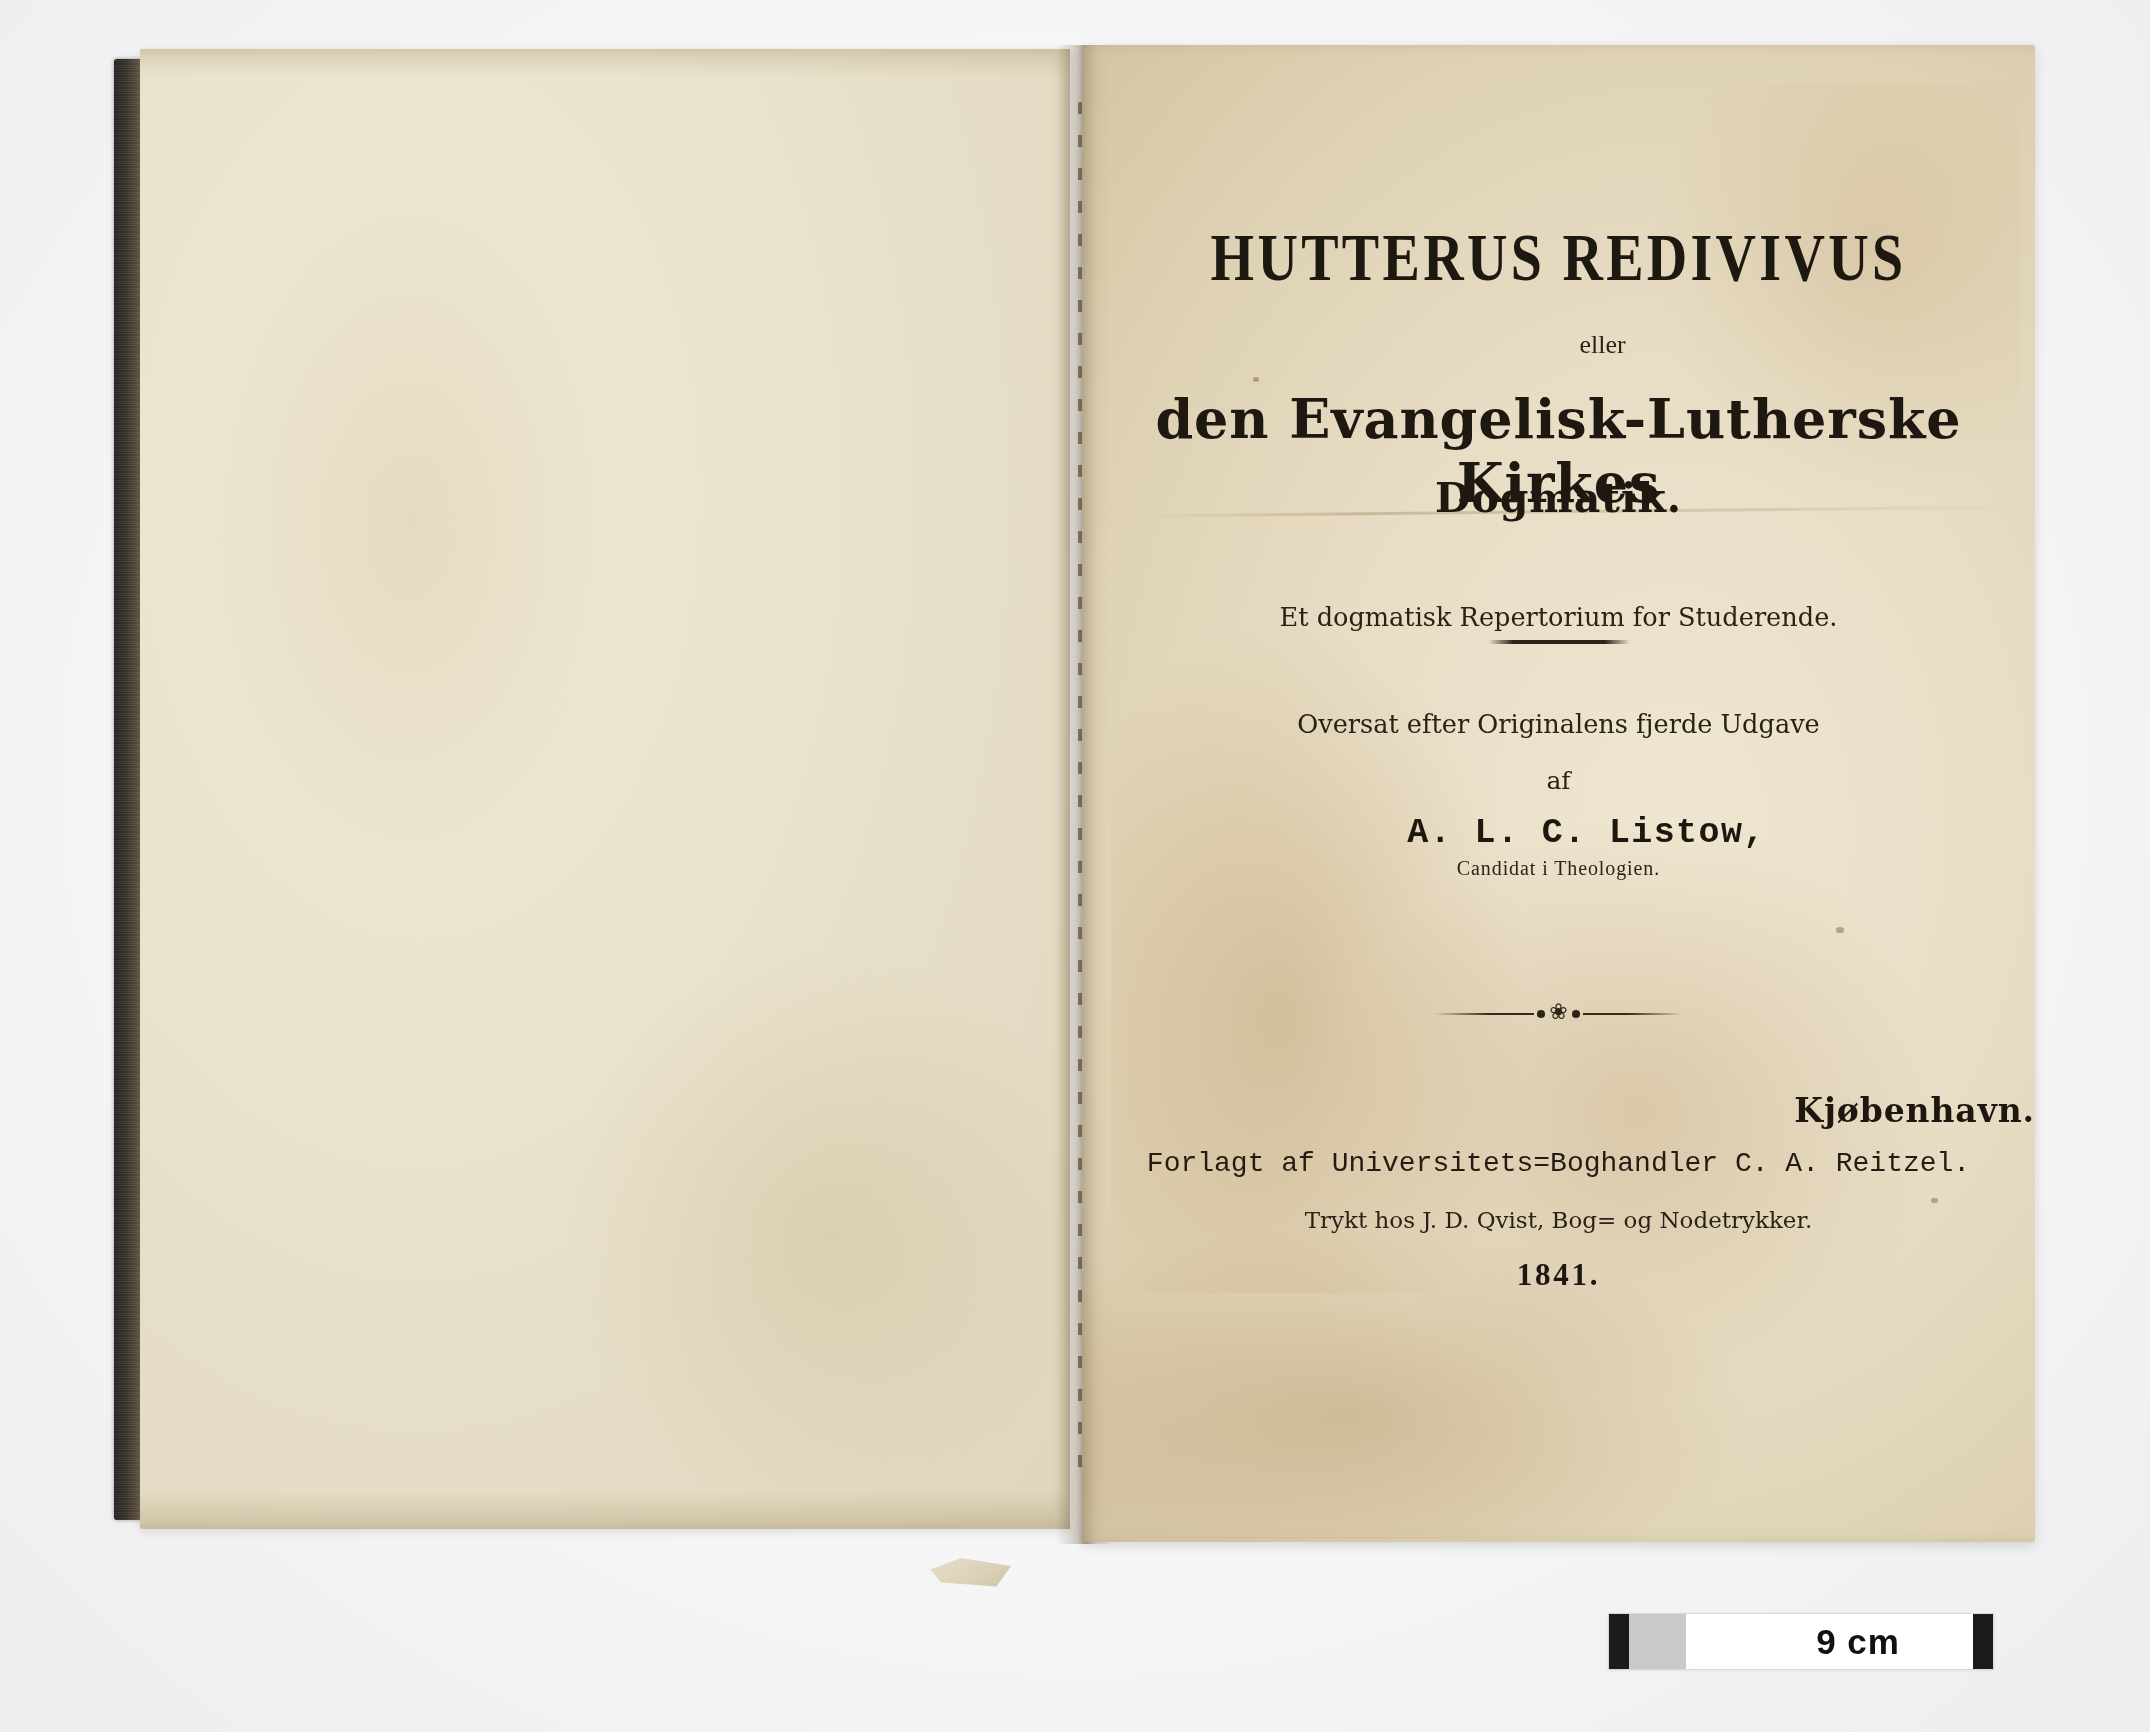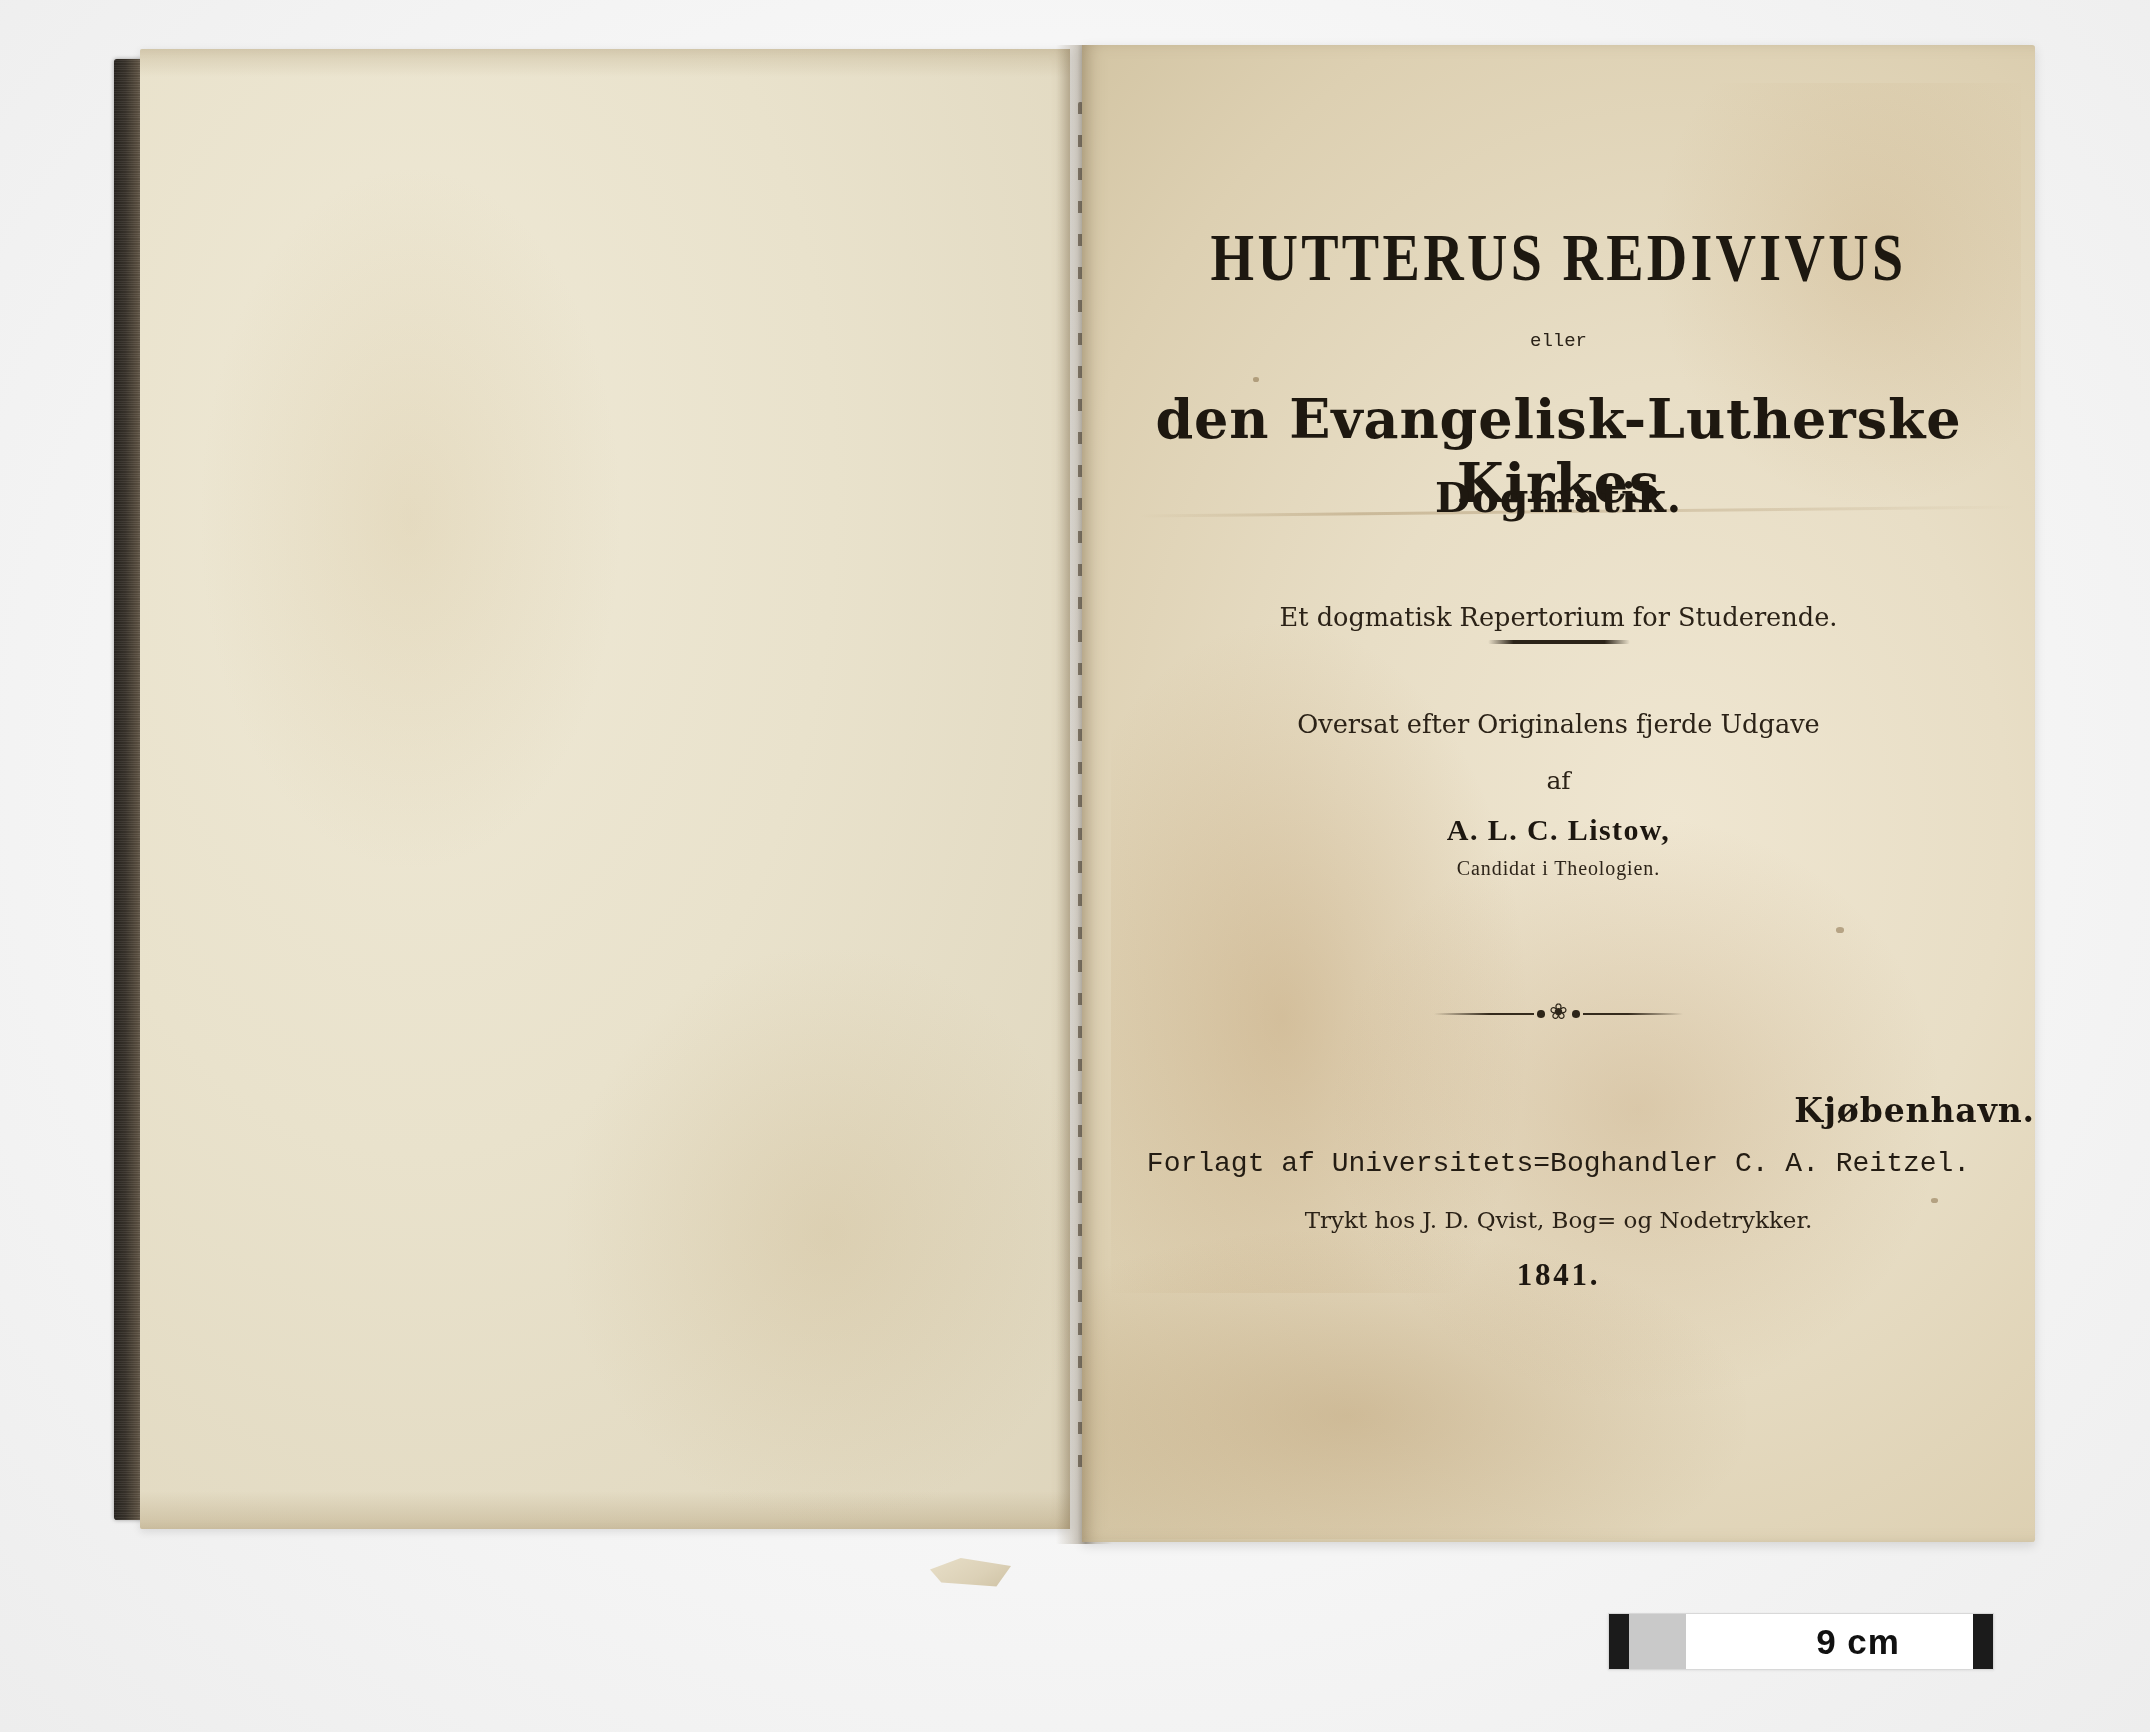--- a/index.html
+++ b/index.html
@@ -164,23 +164,24 @@
     position: absolute; left: 0; top: 180px; width: 100%;
     font-family: "Liberation Serif", serif;
     font-weight: 700;
     font-size: 56px;
     letter-spacing: 3.3px;
     transform: scaleY(1.22);
     color: #1d1810;
   }
   .t-eller {
     position: absolute; left: 0; top: 285px; width: 100%;
-    font-family: Liberation Mono, monospace;
-    font-size: 19px;
+    font-family: Liberation Serif, serif;
+    font-size: 26px;
     color: #2a2218;
+    padding-left: 44px;
   }
   .t-sub1 {
     position: absolute; left: 0; top: 342px; width: 100%;
     font-family: "DejaVu Serif", serif;
     font-weight: 700;
     font-size: 54px;
     letter-spacing: 0.9px;
     color: #1e1810;
   }
   .t-sub2 {
@@ -211,25 +212,26 @@
     color: #2b2217;
   }
   .t-af {
     position: absolute; left: 0; top: 721px; width: 100%;
     font-family: "DejaVu Serif", serif;
     font-size: 25px;
     color: #2b2217;
   }
   .t-author {
     position: absolute; left: 0; top: 768px; width: 100%;
-    font-family: Liberation Serif, serif;
-    font-weight: 700;
-    font-size: 30px;
+    font-family: Liberation Mono, monospace;
+    font-weight: 700;
+    font-size: 35px;
     letter-spacing: 1.4px;
     color: #1d1710;
+    padding-left: 28px;
   }
   .t-authorsub {
     position: absolute; left: 0; top: 812px; width: 100%;
     font-family: Liberation Serif, serif;
     font-size: 20px;
     letter-spacing: 0.9px;
     color: #2d2419;
   }
 
   

